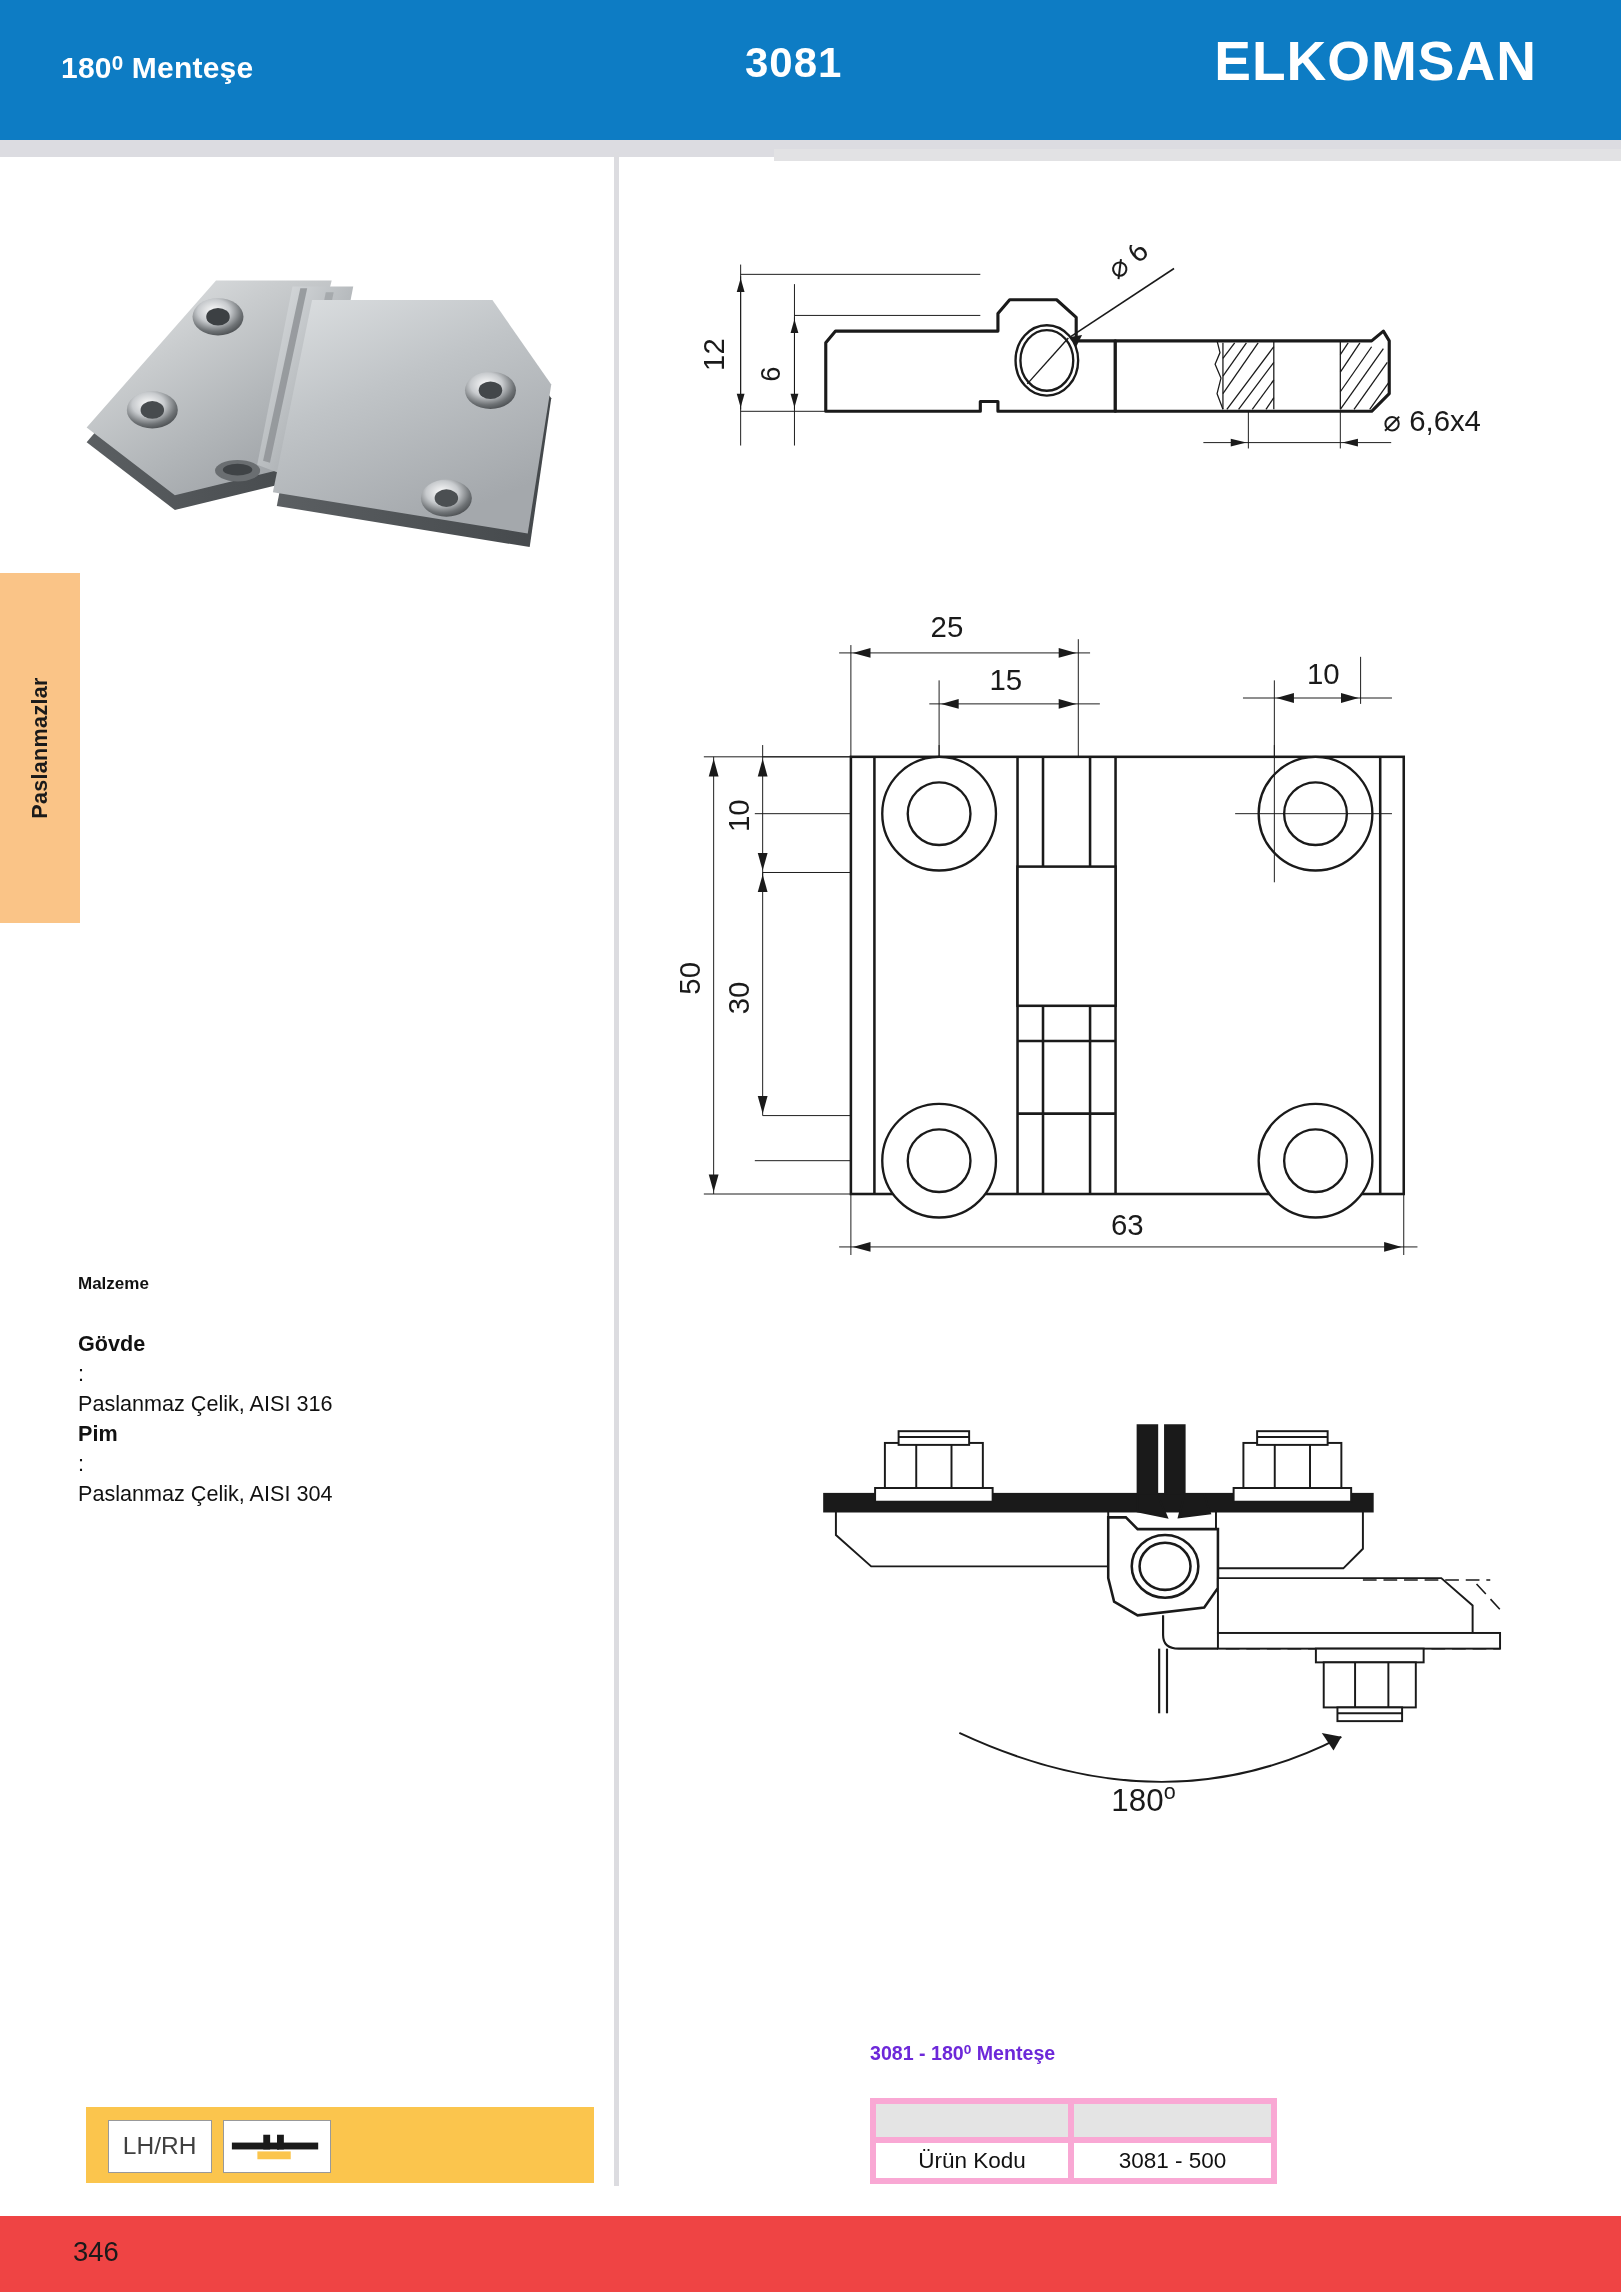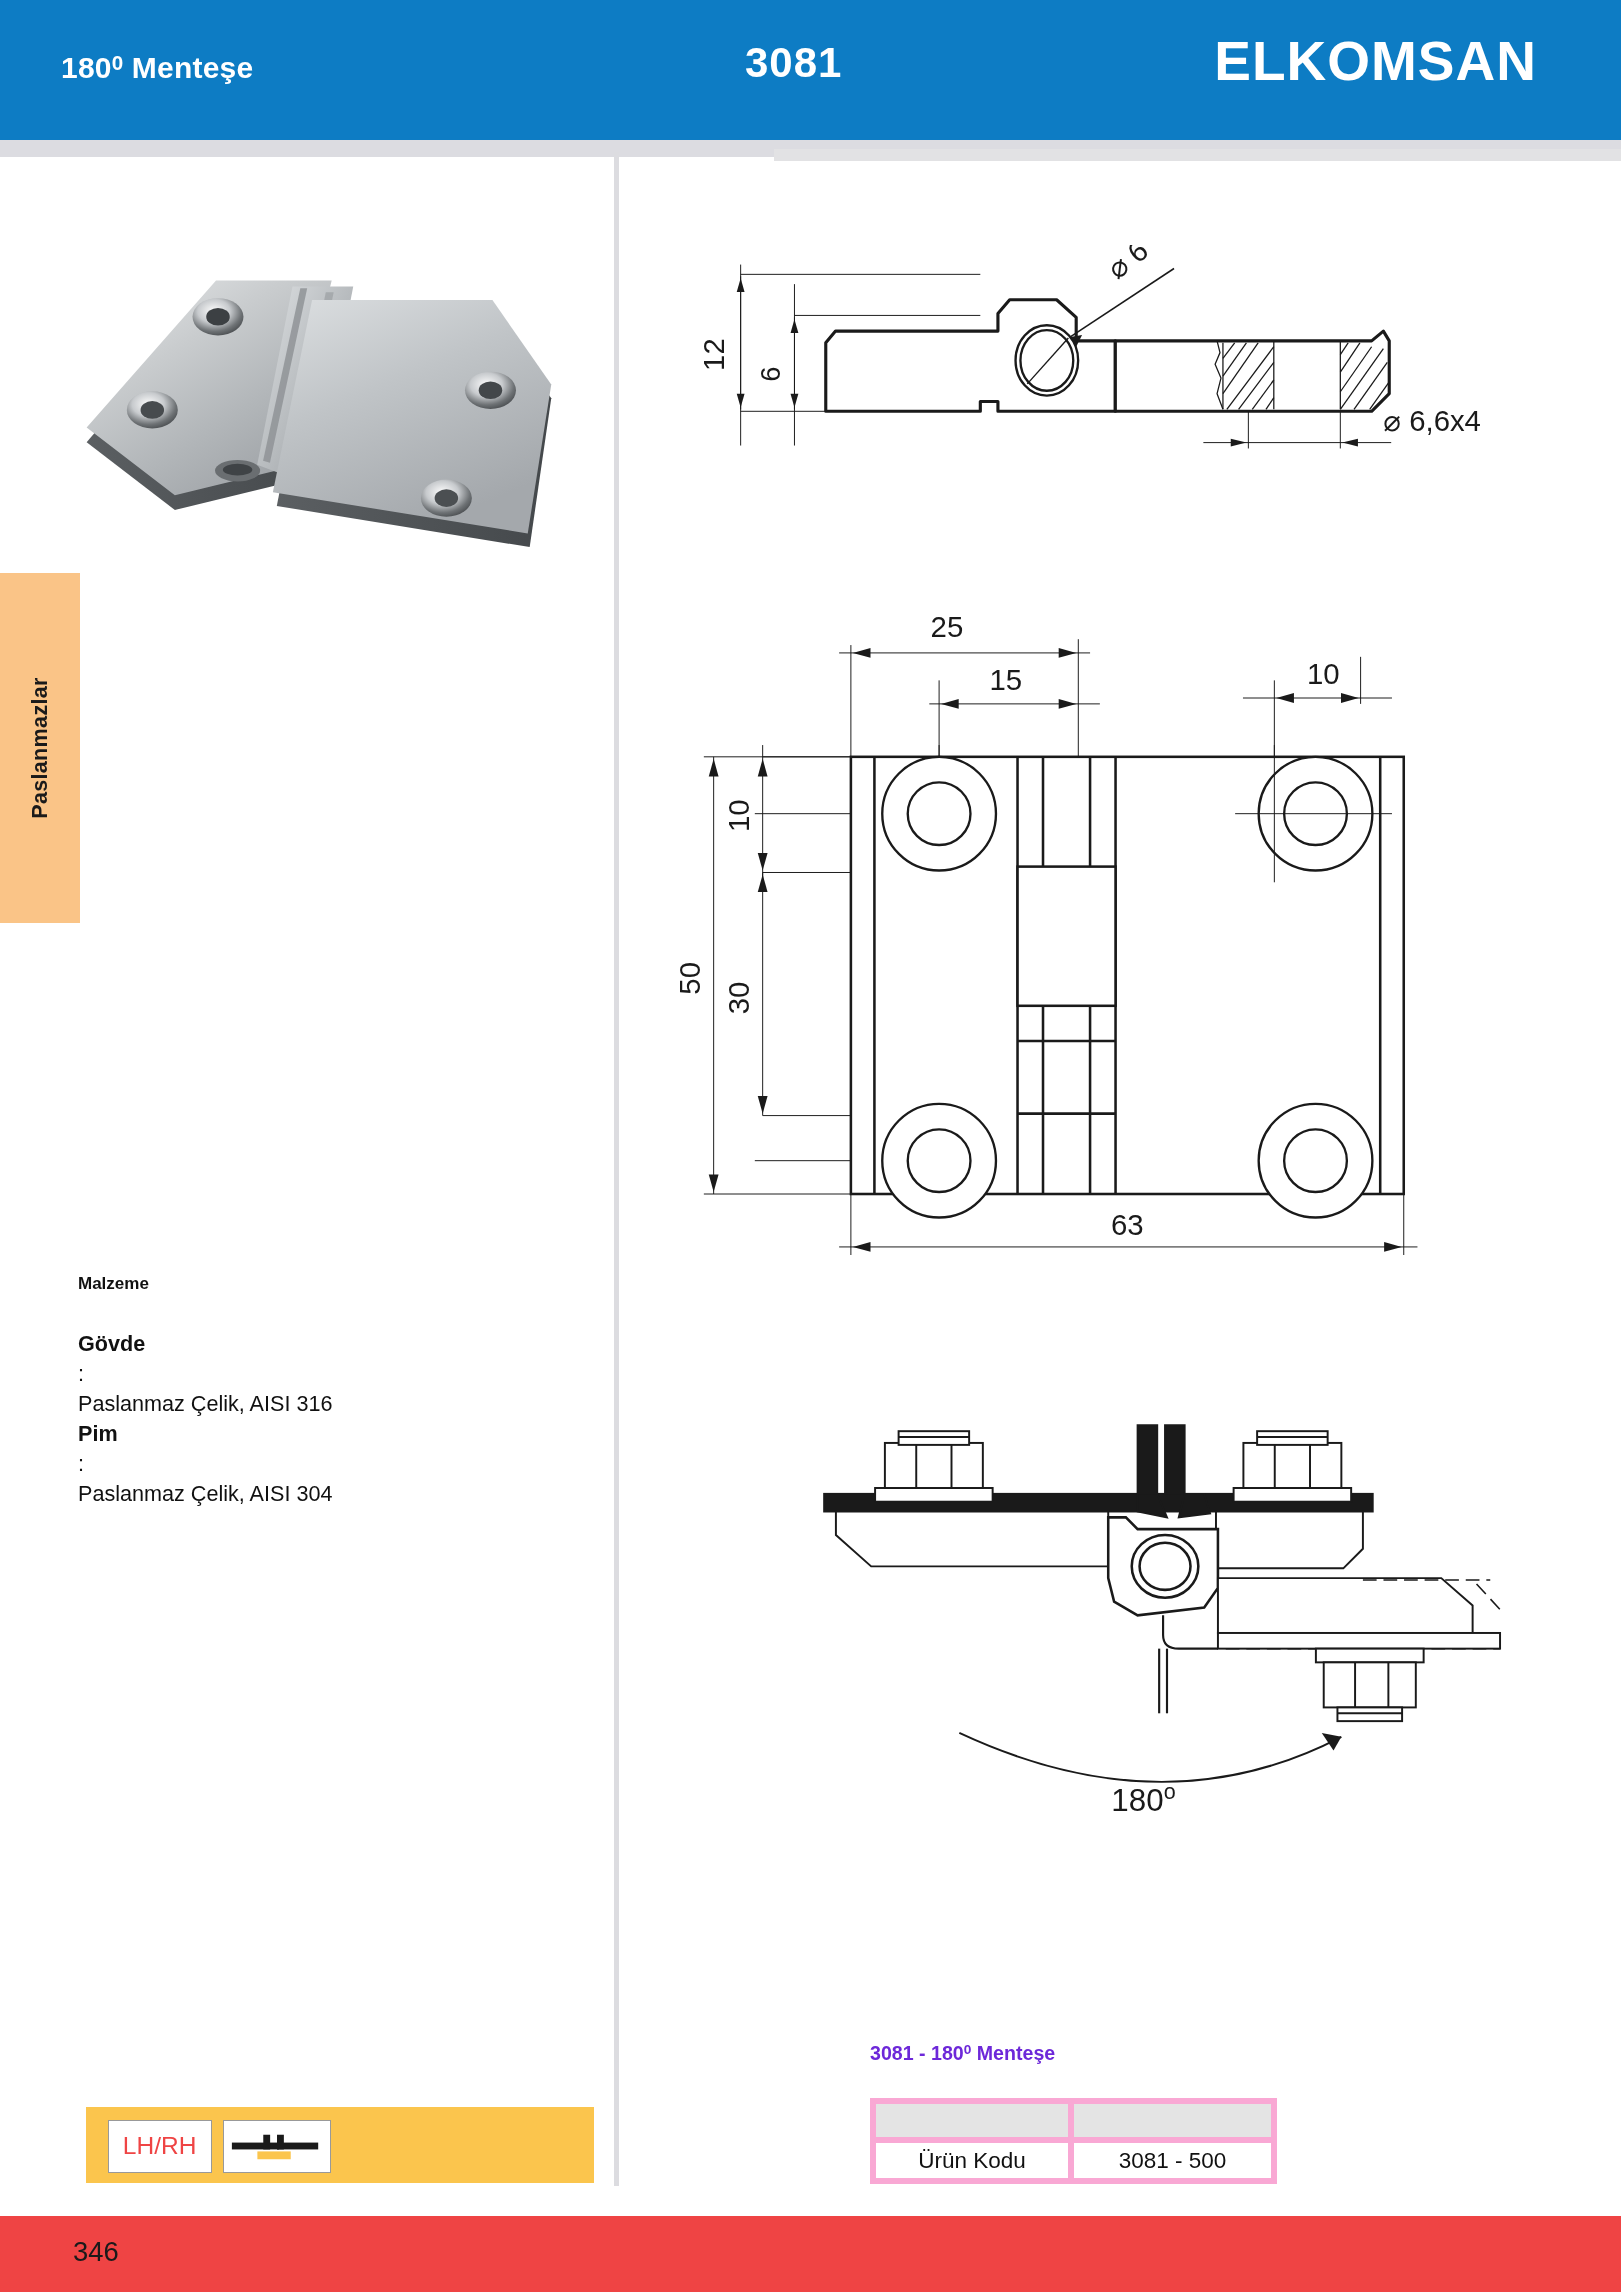--- a/index.html
+++ b/index.html
@@ -95,21 +95,21 @@
   #lhrh-bar {
     position: absolute; left: 86px; top: 2107px;
     width: 508px; height: 76px;
     background: #fbc54d;
   }
   #lhrh-box {
     position: absolute; left: 21.6px; top: 12.7px;
     width: 104px; height: 53px;
     background: #ffffff; border: 1px solid #999;
     display: flex; align-items: center; justify-content: center;
-    font-size: 24.5px; color: #ef4444; font-weight: normal;
+    font-size: 24.5px; color: #404040; font-weight: normal;
   }
   #lhrh-icon-box {
     position: absolute; left: 137px; top: 12.7px;
     width: 108px; height: 53px;
     background: #ffffff; border: 1px solid #999;
   }
 
   
   #dwg-side   { position: absolute; left: 686px;  top: 245px;  width: 843px; height: 225px; }
   #dwg-front  { position: absolute; left: 647px;  top: 588px;  width: 843px; height: 667px; }

